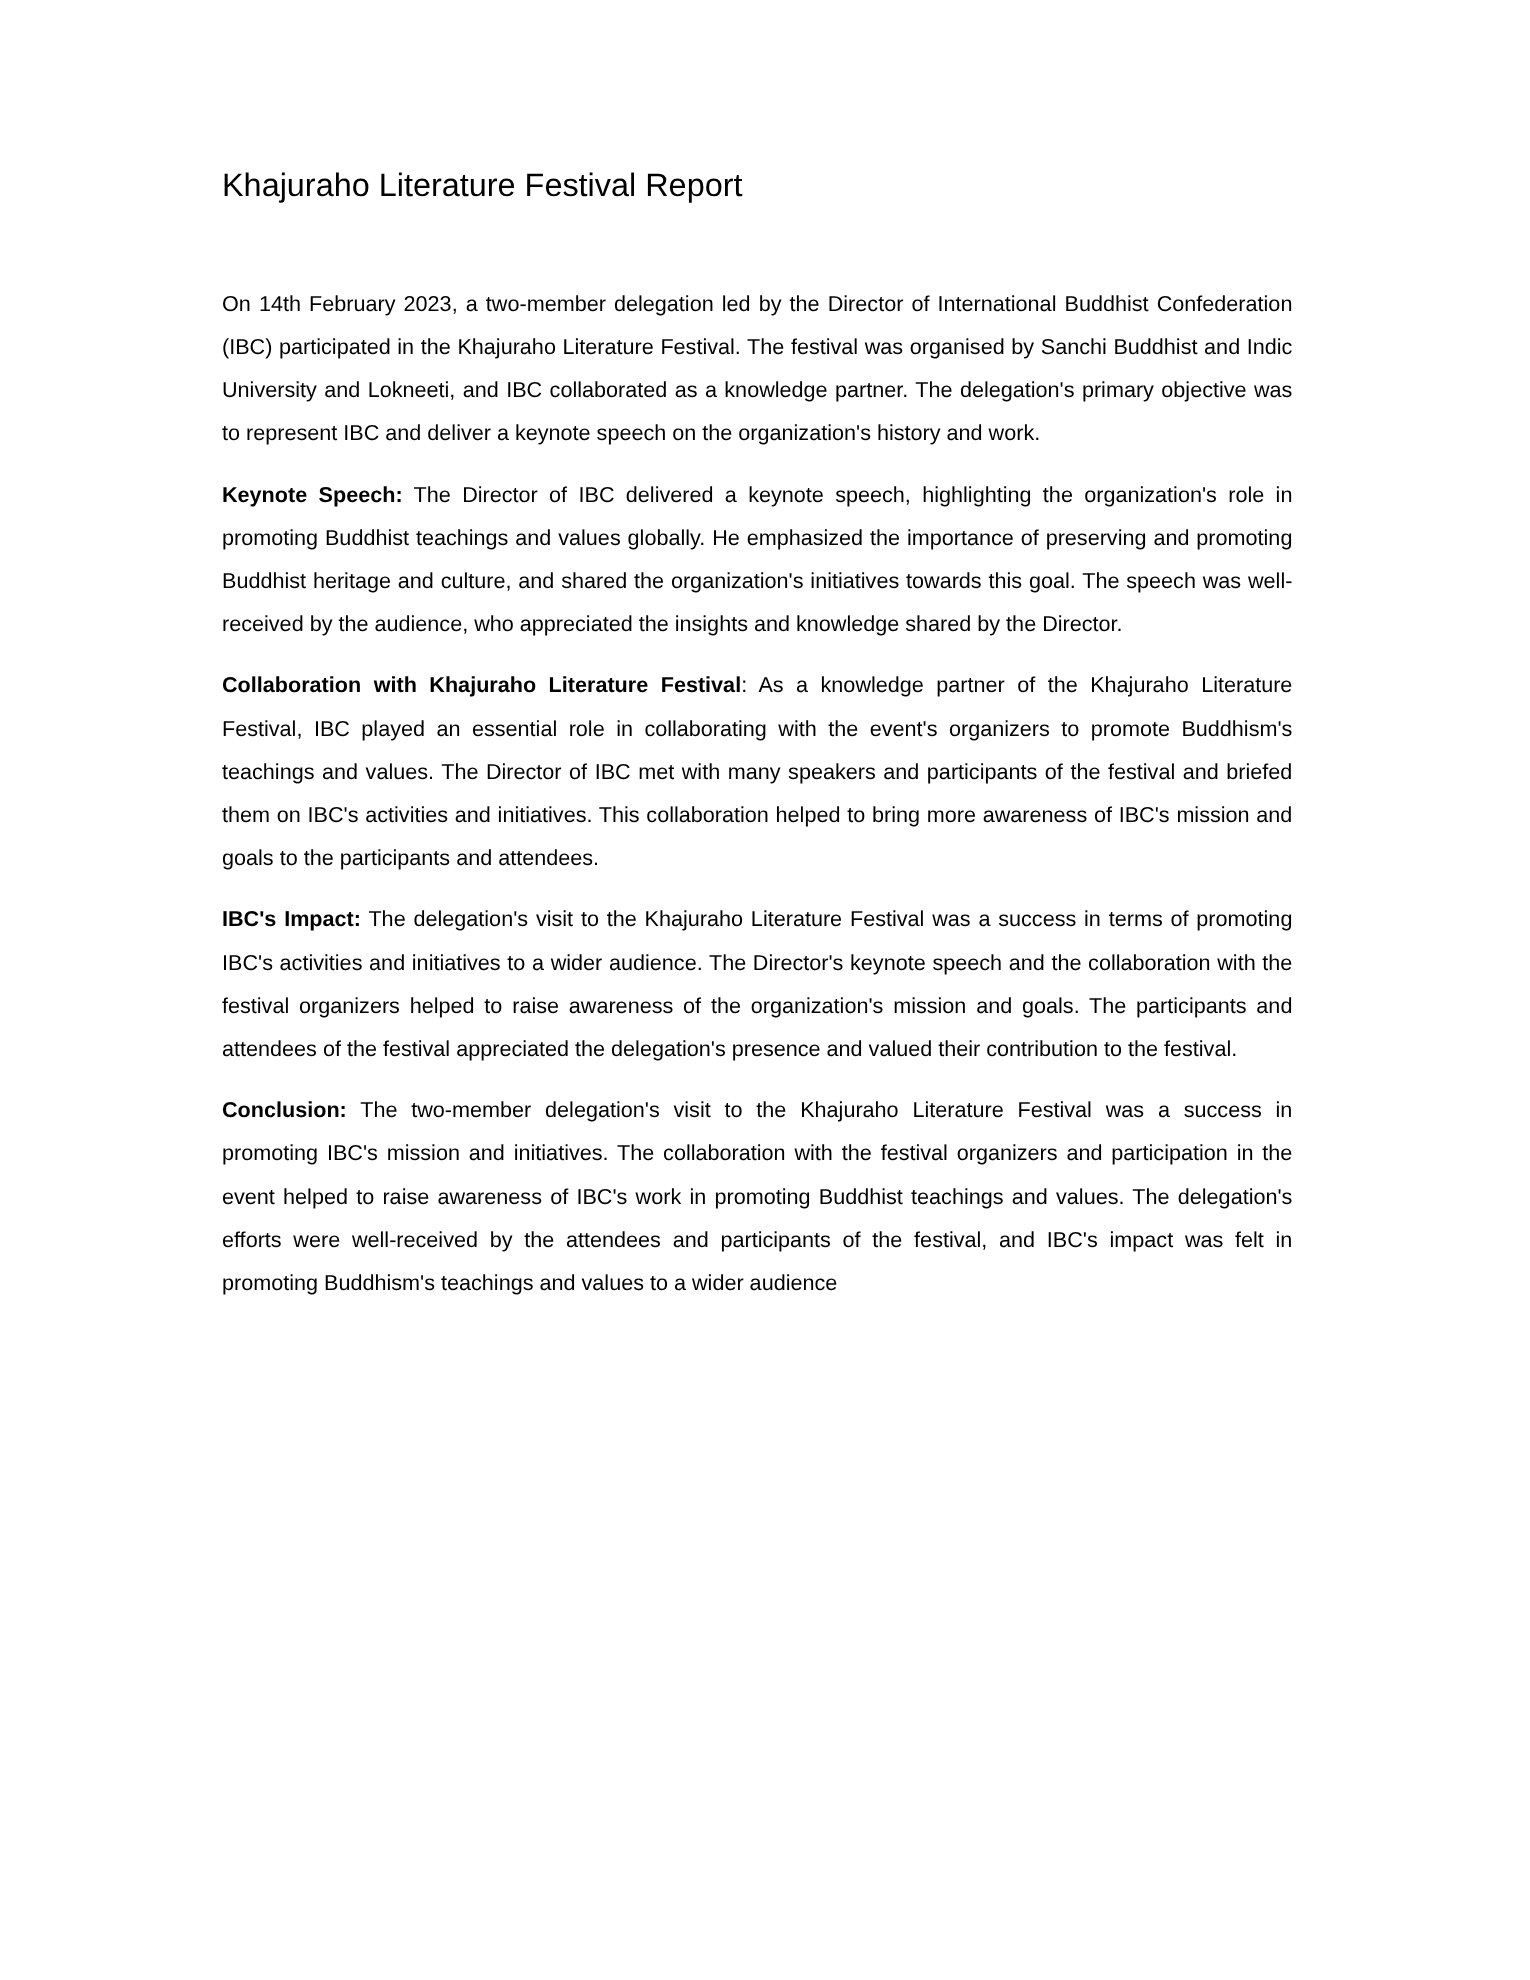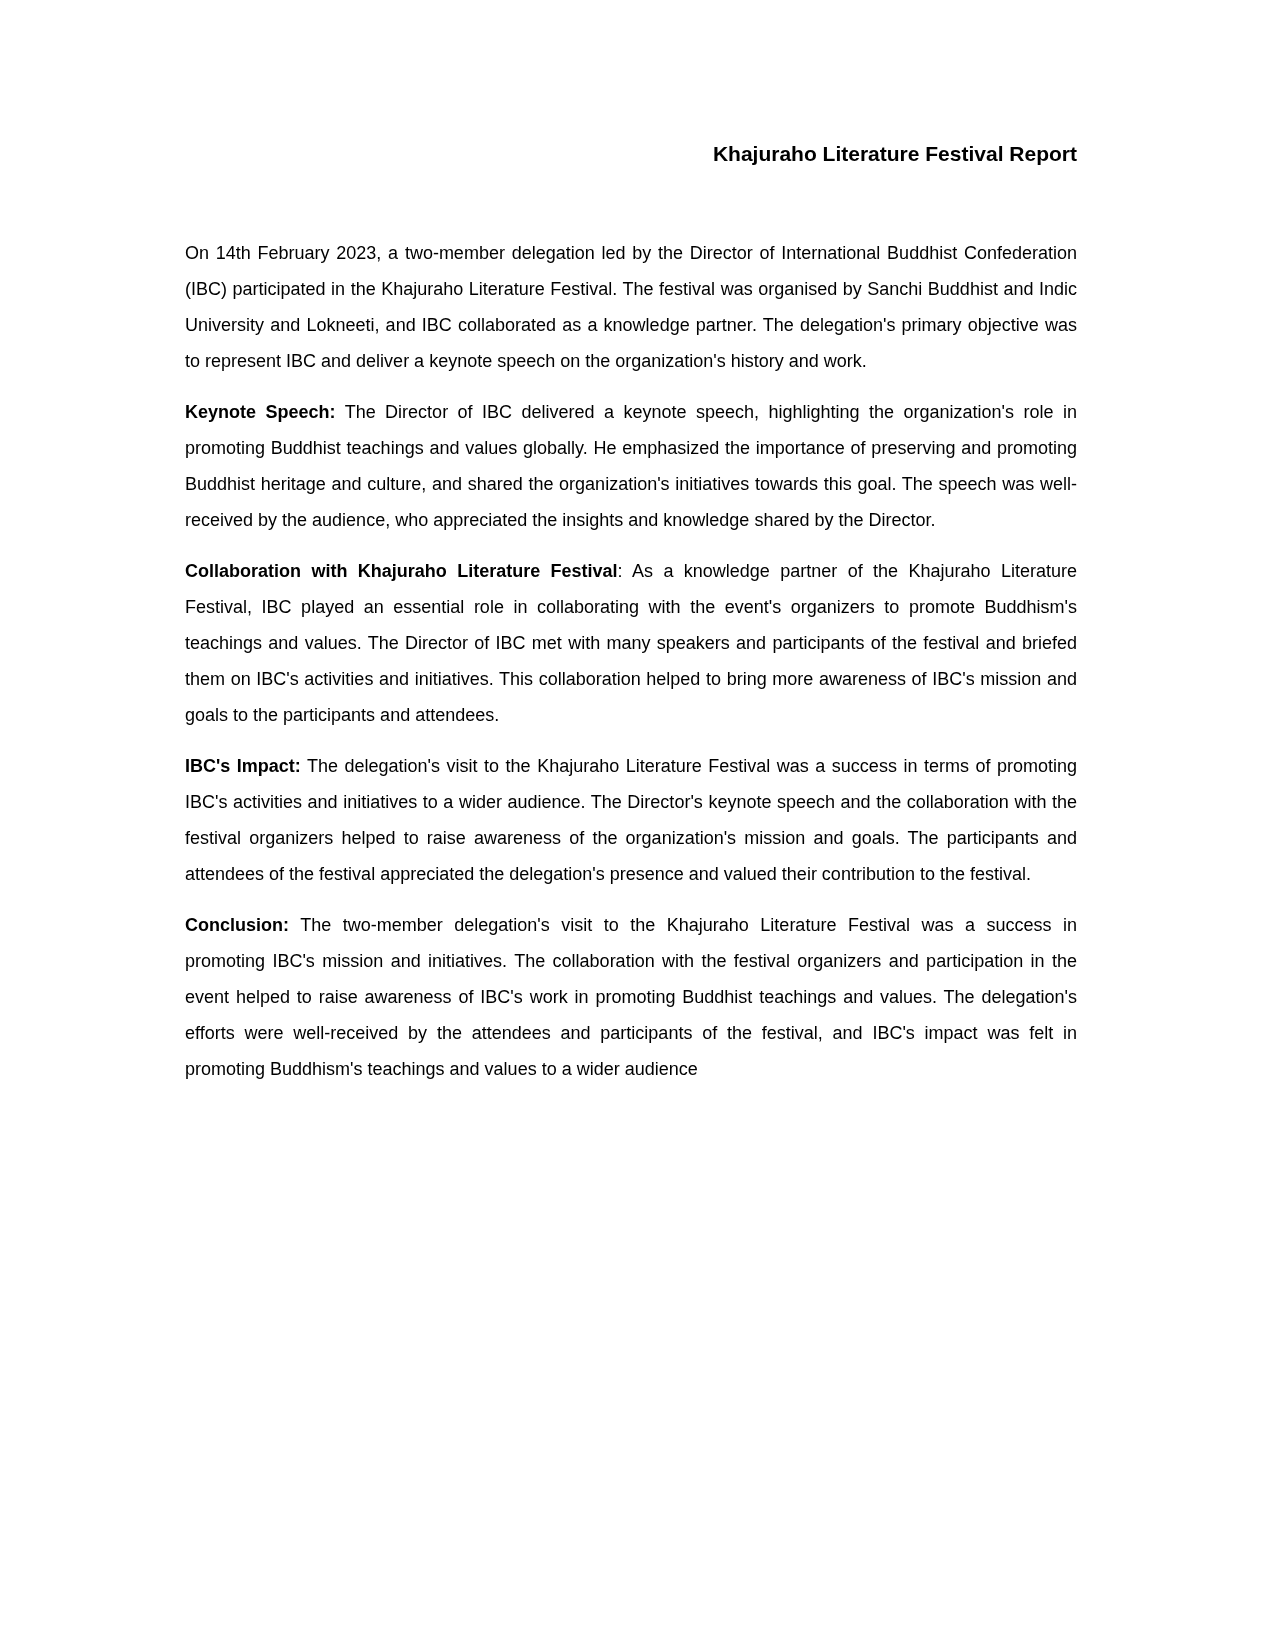--- a/index.html
+++ b/index.html
@@ -15,24 +15,24 @@
     color: #000000;
     -webkit-font-smoothing: antialiased;
   }
   .page {
     position: absolute;
     left: 185px;
     top: 135px;
     width: 892px;
   }
   .doc-title {
-    font-size: 21px;
+    font-size: 27px;
     line-height: 38px;
-    font-weight: 700;
-    text-align: right;
+    font-weight: 400;
+    text-align: left;
     margin: 0 0 62px 0;
   }
   .para {
     font-size: 18px;
     line-height: 36px;
     text-align: justify;
     margin: 0 0 15px 0;
   }
   .para .lead {
     font-weight: 700;

